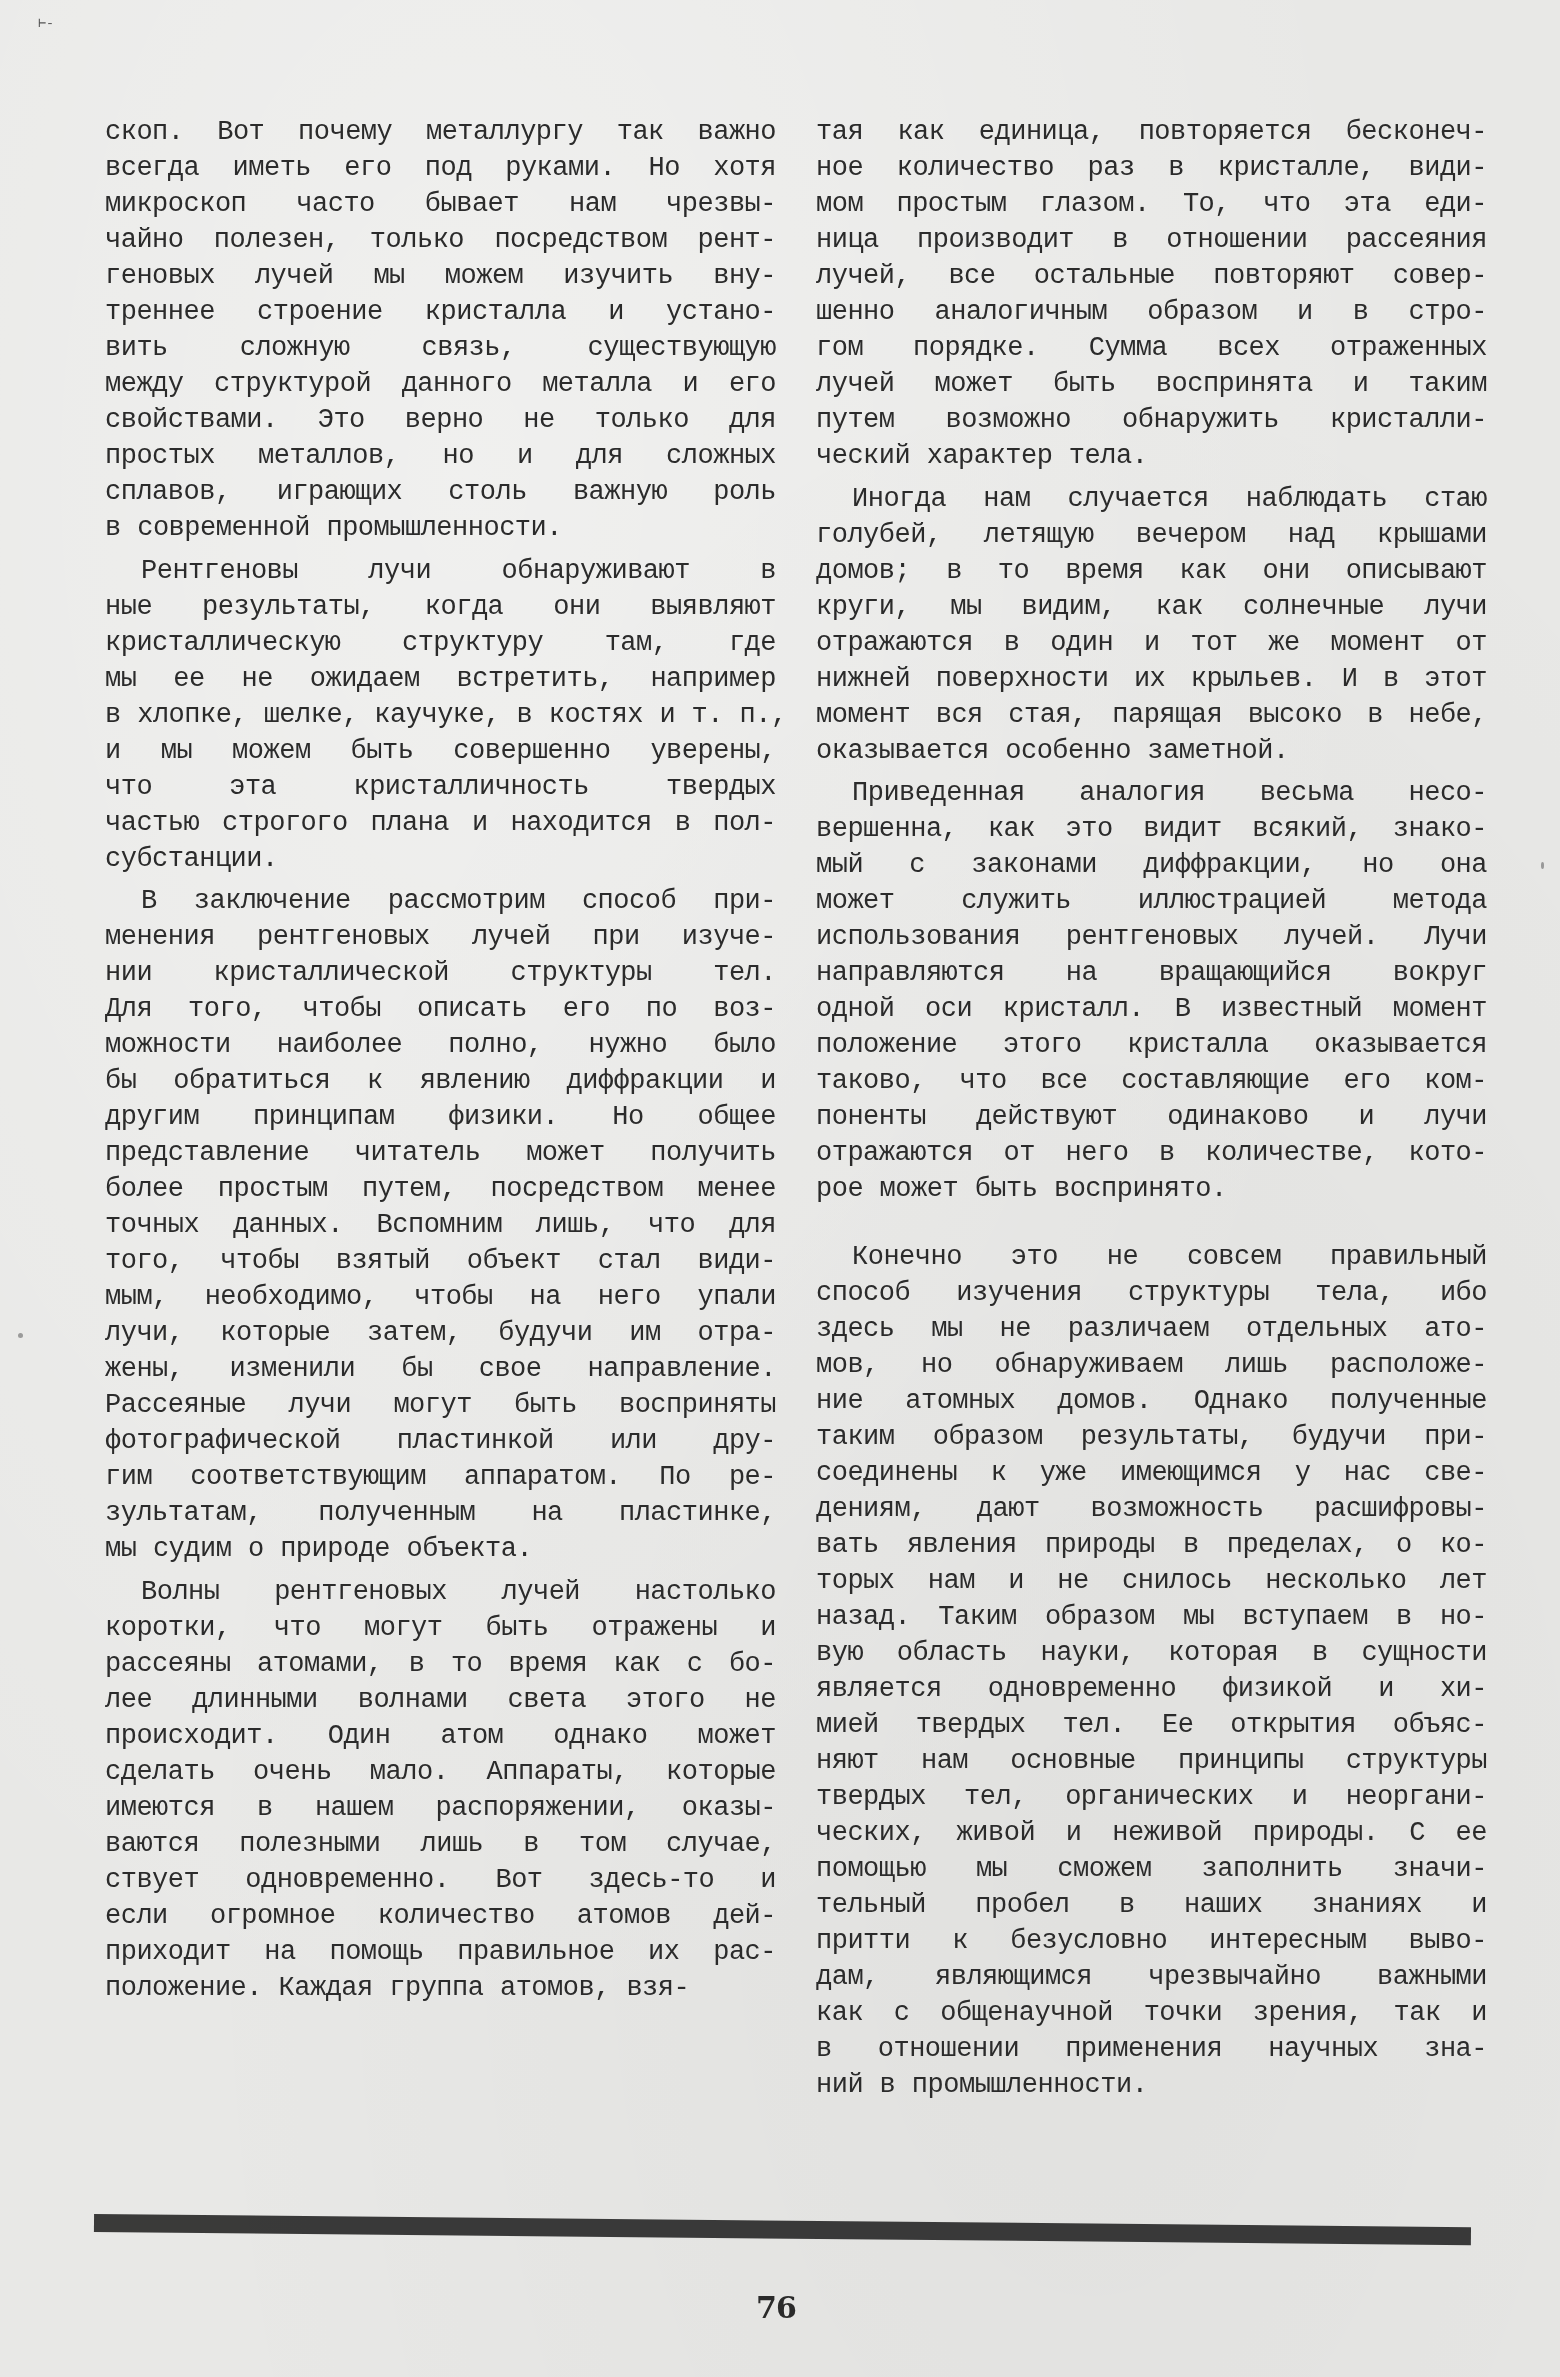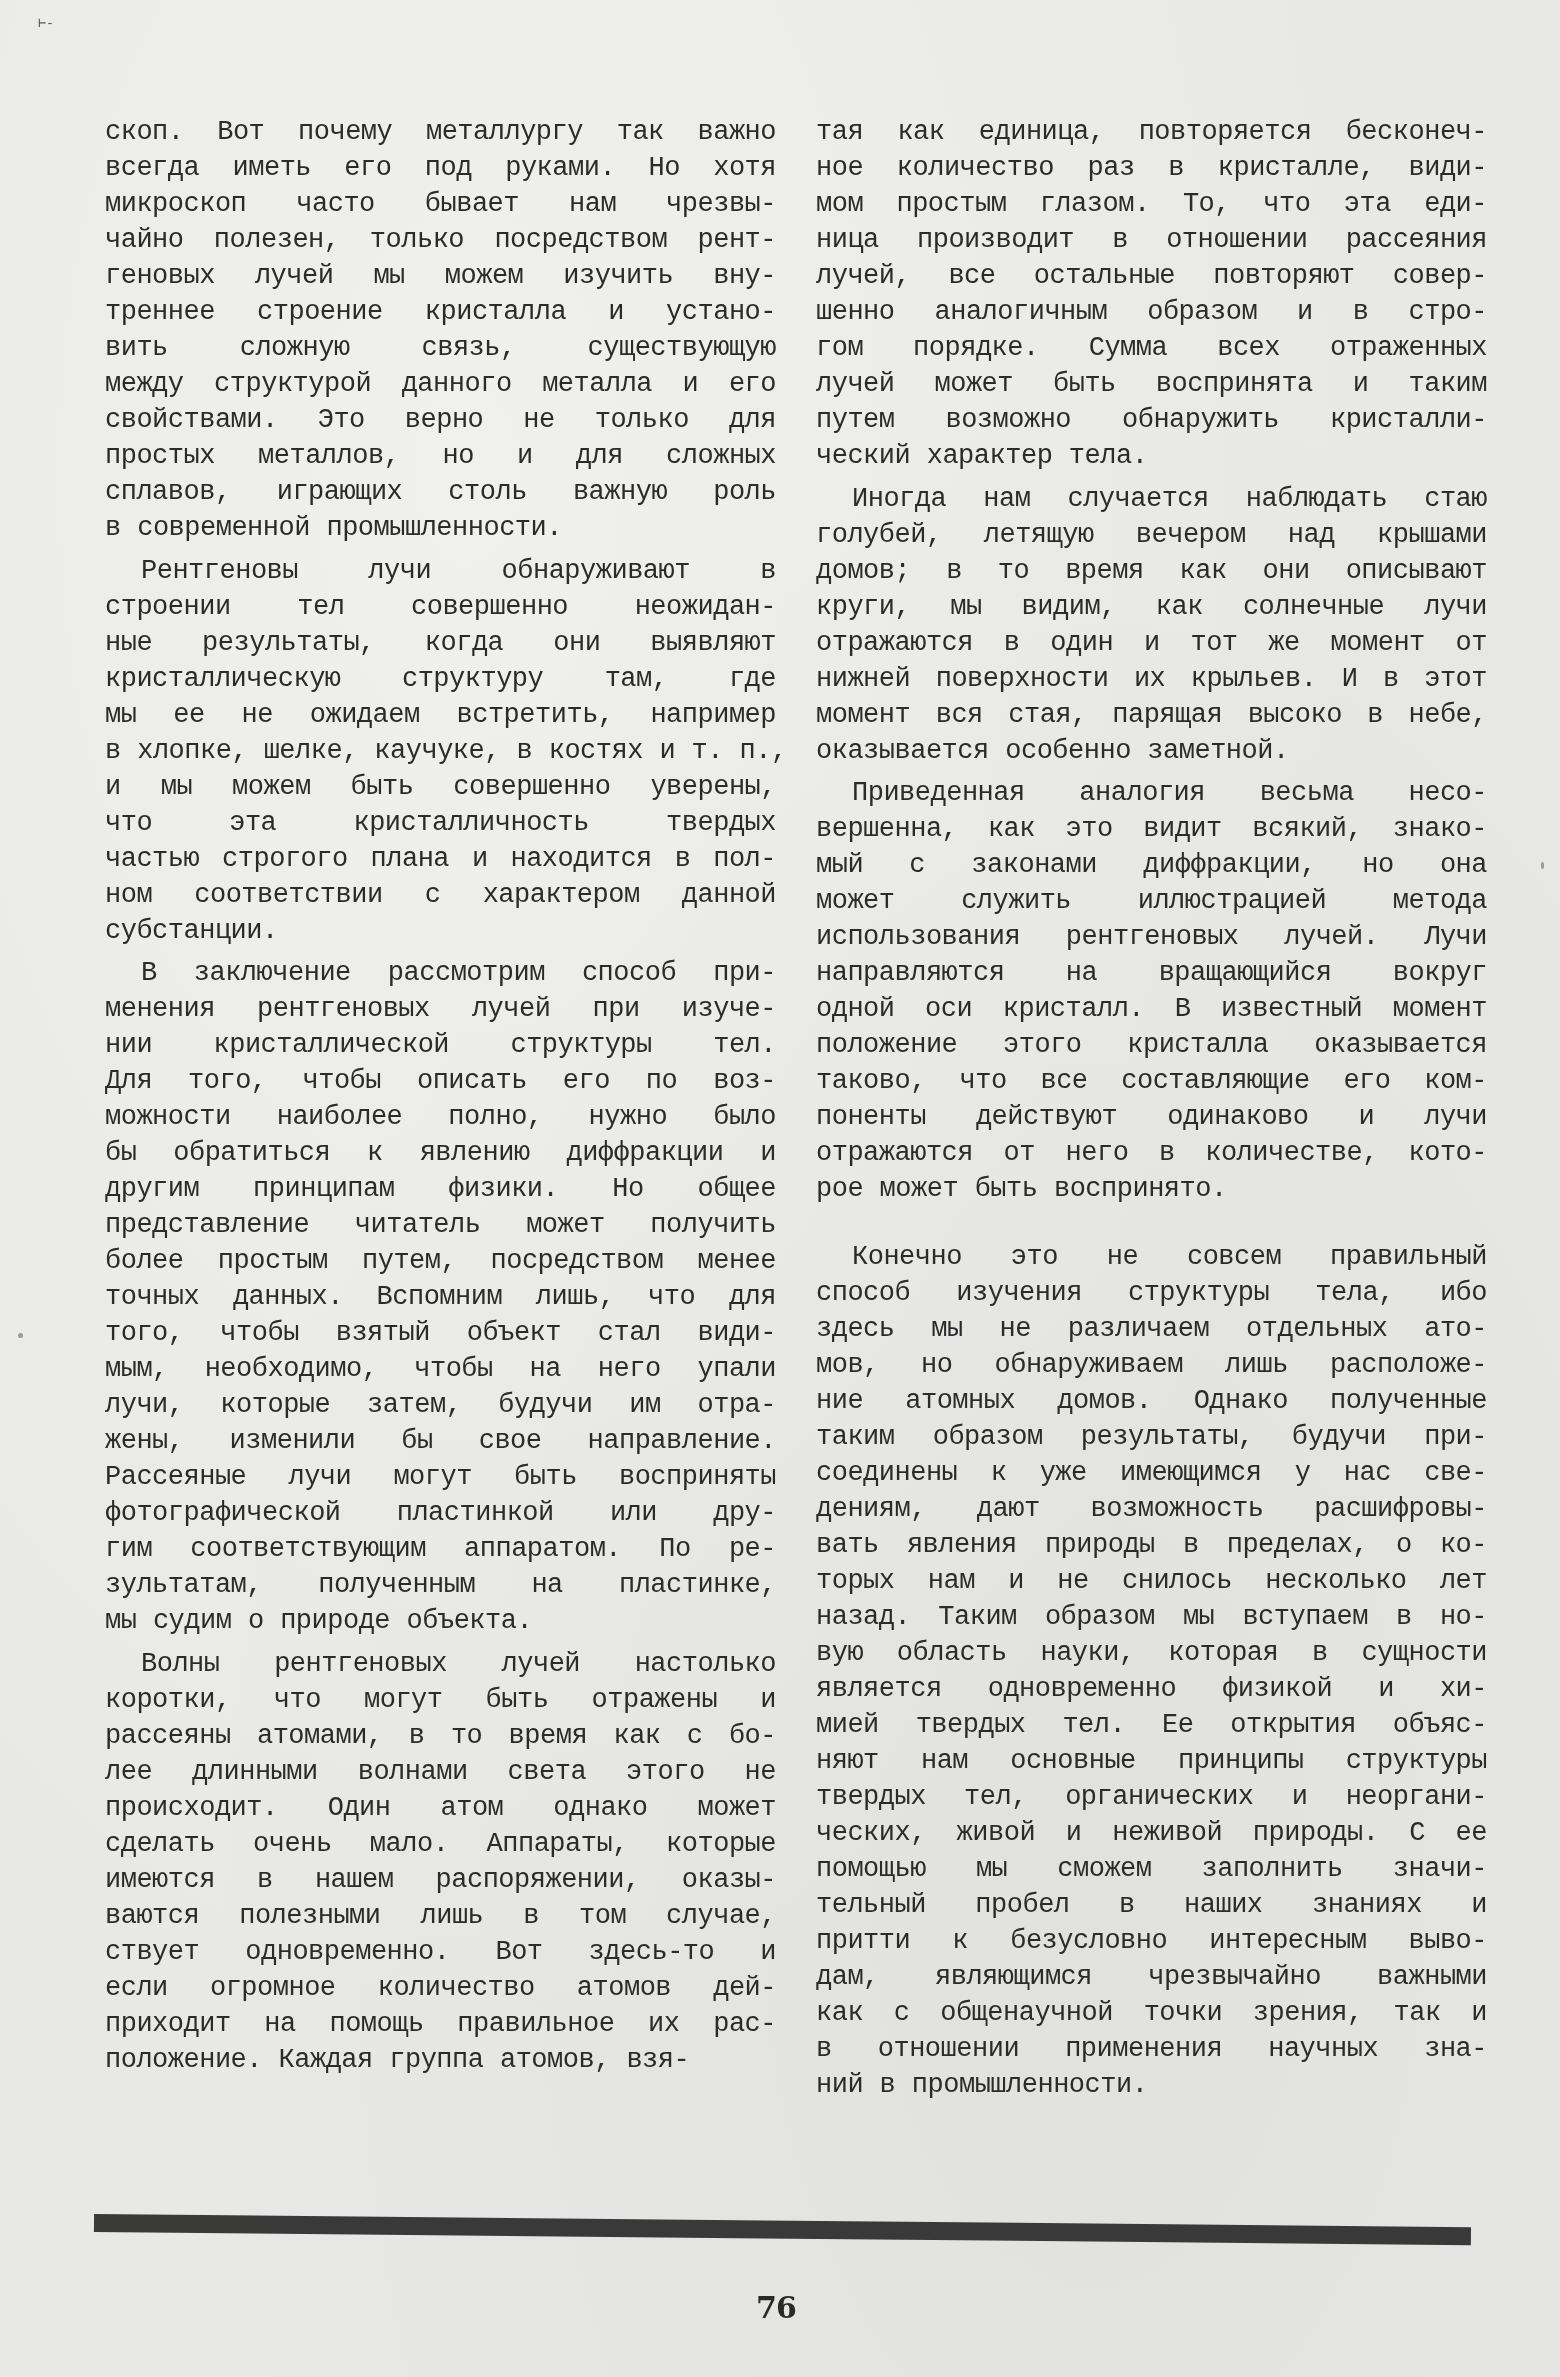--- a/index.html
+++ b/index.html
@@ -100,29 +100,27 @@
         <span class="line">треннее строение кристалла и устано-</span>
         <span class="line">вить сложную связь, существующую</span>
         <span class="line">между структурой данного металла и его</span>
         <span class="line">свойствами. Это верно не только для</span>
         <span class="line">простых металлов, но и для сложных</span>
         <span class="line">сплавов, играющих столь важную роль</span>
         <span class="line last">в современной промышленности.</span>
       </div>
       <div class="para">
         <span class="line" style="text-indent: 36px;">Рентгеновы лучи обнаруживают в</span>
-        <span class="line">строении тел совершенно неожидан-</span>
         <span class="line">ные результаты, когда они выявляют</span>
         <span class="line">кристаллическую структуру там, где</span>
         <span class="line">мы ее не ожидаем встретить, например</span>
         <span class="line">в хлопке, шелке, каучуке, в костях и т. п.,</span>
         <span class="line">и мы можем быть совершенно уверены,</span>
         <span class="line">что эта кристалличность твердых</span>
         <span class="line">частью строгого плана и находится в пол-</span>
-        <span class="line">ном соответствии с характером данной</span>
         <span class="line last">субстанции.</span>
       </div>
       <div class="para">
         <span class="line" style="text-indent: 36px;">В заключение рассмотрим способ при-</span>
         <span class="line">менения рентгеновых лучей при изуче-</span>
         <span class="line">нии кристаллической структуры тел.</span>
         <span class="line">Для того, чтобы описать его по воз-</span>
         <span class="line">можности наиболее полно, нужно было</span>
         <span class="line">бы обратиться к явлению диффракции и</span>
         <span class="line">другим принципам физики. Но общее</span>

